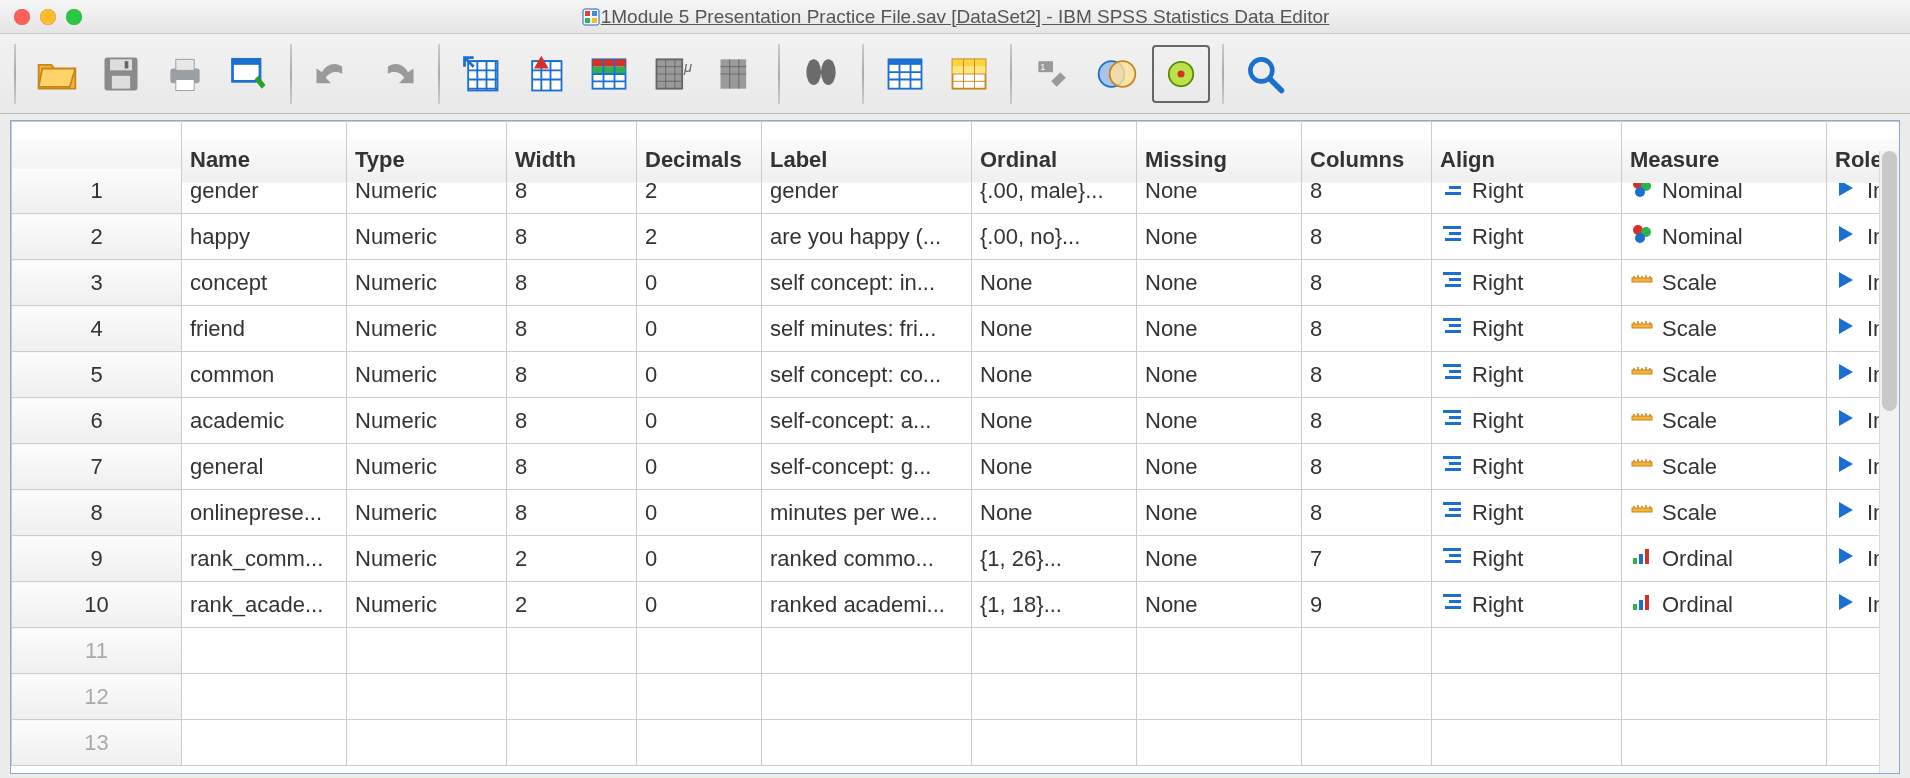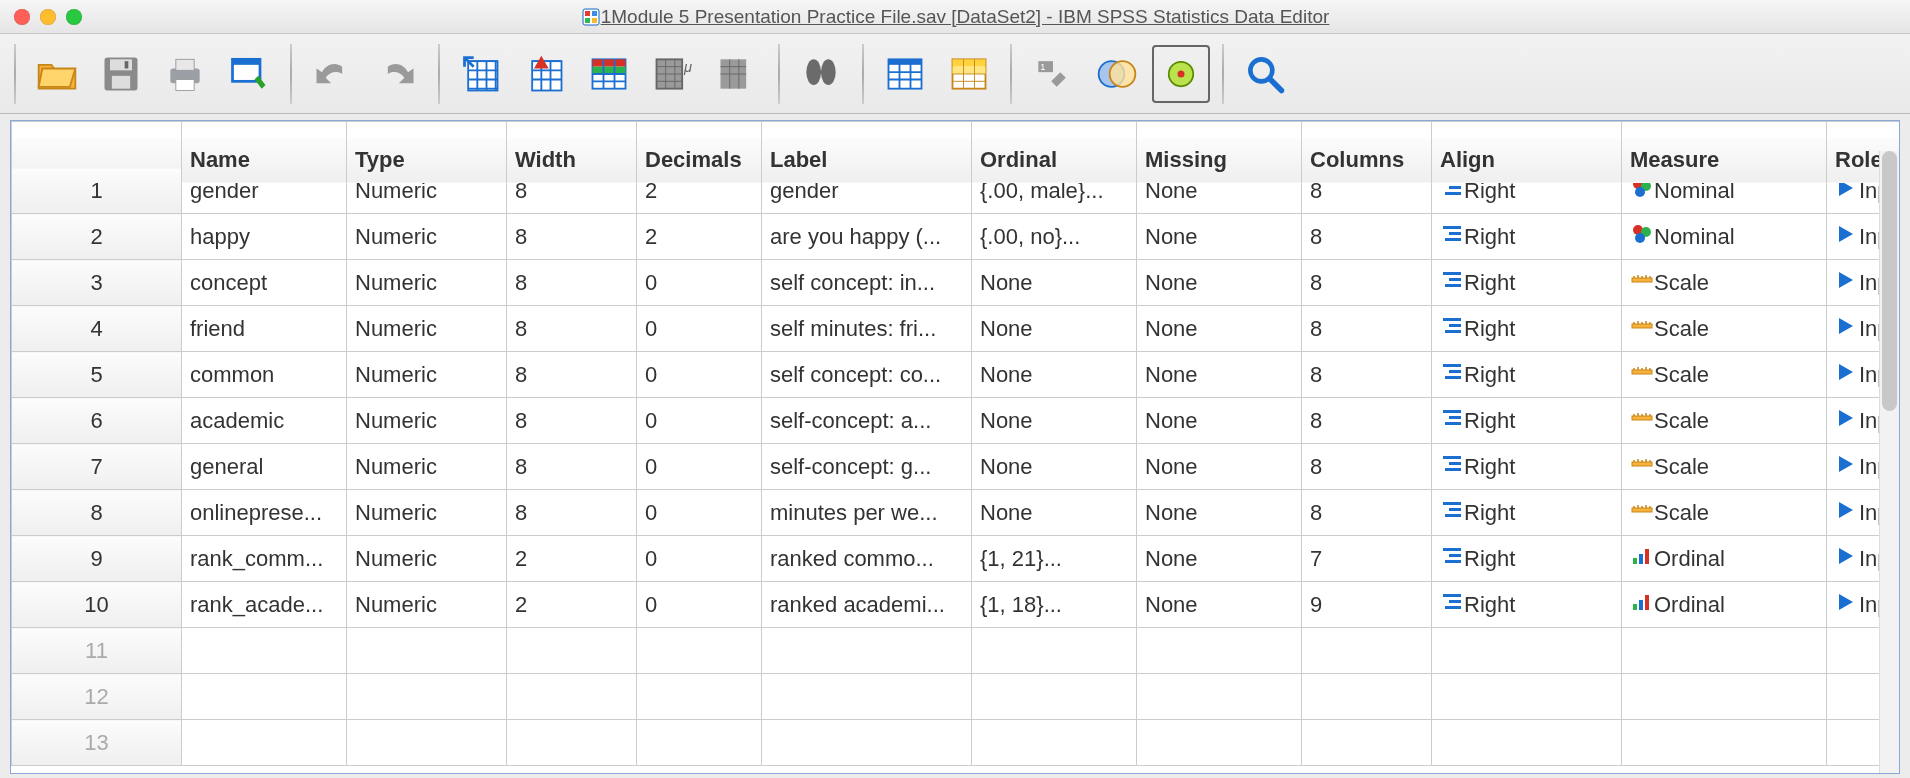--- a/index.html
+++ b/index.html
@@ -113,20 +113,21 @@
     font-weight: normal;
     color: #333;
     width: 170px;
     position: sticky;
     left: 0;
   }
   .grid tbody tr.empty th.rownum { color: #aaa; margin-left: 40px; }
   .cell-icon {
     display: inline-flex;
     align-items: center;
+    gap: 8px;
   }
   .cell-icon svg { width: 24px; height: 24px; flex: 0 0 auto; }
   .vscrollbar {
     position: absolute;
     right: 0; top: 30px; bottom: 0;
     width: 20px;
     background: #f2f2f2;
     border-left: 1px solid #ddd;
   }
   .vscroll-thumb {
@@ -608,21 +609,21 @@
                 <span>Input</span>
               </span></td>
           </tr>
           <tr>
             <th class="rownum">9</th>
             <td>rank_comm...</td>
             <td>Numeric</td>
             <td>2</td>
             <td>0</td>
             <td>ranked commo...</td>
-            <td>{1, 21}...</td>
+            <td>{1, 26}...</td>
             <td>None</td>
             <td>7</td>
             <td><span class="cell-icon">
                 <span><svg viewBox="0 0 24 24">
                     <rect x="3" y="4" width="18" height="3" fill="#1b6fd1"></rect>
                     <rect x="9" y="10" width="12" height="3" fill="#1b6fd1"></rect>
                     <rect x="5" y="16" width="16" height="3" fill="#1b6fd1"></rect>
                   </svg></span>
                 <span>Right</span>
               </span></td>

